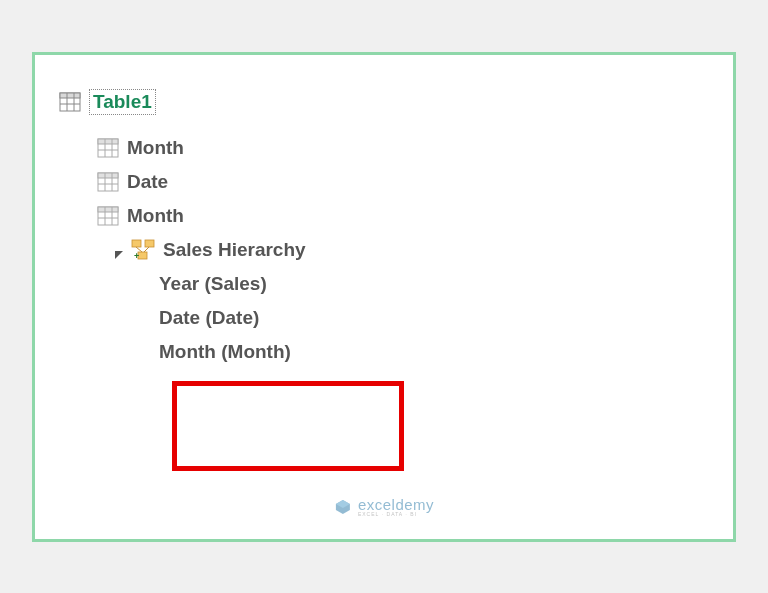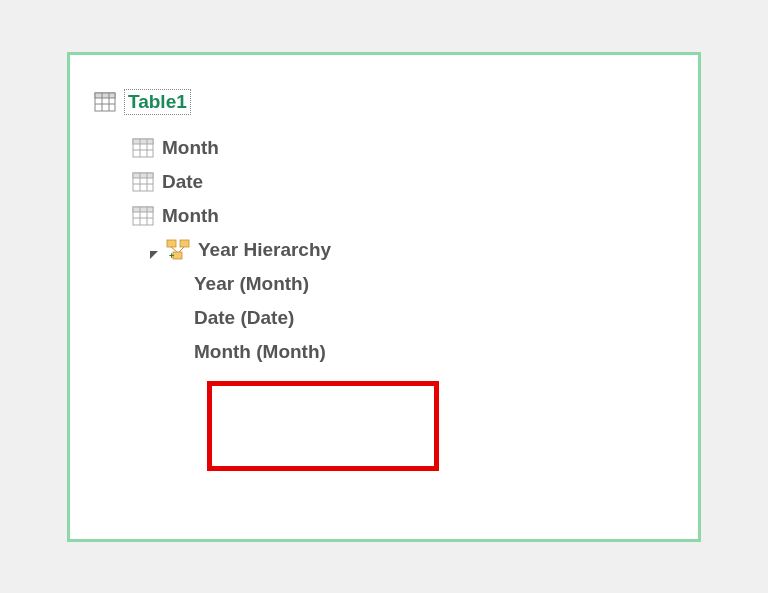--- a/index.html
+++ b/index.html
@@ -13,21 +13,21 @@
       width: 768px;
       height: 593px;
       position: relative;
       display: flex;
       align-items: center;
       justify-content: center;
     }
     .panel {
       background: #ffffff;
       border: 3px solid #8ed7a9;
-      width: 634px;
+      width: 704px;
       height: 490px;
       padding: 28px 24px;
       position: relative;
     }
     .tree-item {
       display: flex;
       align-items: center;
       padding: 6px 0;
       font-size: 19px;
       color: #555;
@@ -184,31 +184,43 @@
     <span class="icon-hierarchy">
       <svg viewBox="0 0 24 22">
         <rect x="1" y="1" width="9" height="7" fill="#f5c869" stroke="#c89030" stroke-width="0.8"></rect>
         <rect x="14" y="1" width="9" height="7" fill="#f5c869" stroke="#c89030" stroke-width="0.8"></rect>
         <rect x="7" y="13" width="9" height="7" fill="#f5c869" stroke="#c89030" stroke-width="0.8"></rect>
         <line x1="5" y1="8" x2="11" y2="13" stroke="#c89030" stroke-width="1"></line>
         <line x1="18" y1="8" x2="13" y2="13" stroke="#c89030" stroke-width="1"></line>
         <text x="3" y="20" font-size="9" fill="#2a7a2a" font-weight="bold">+</text>
       </svg>
     </span>
-    <span class="label">Year Hierarchy</span>
+    <span class="label">Sales Hierarchy</span>
   </div>
 
   <div class="tree-item child-level-3">
-    <span class="label" style="margin-left:0;">Year (Month)</span>
+    <span class="label" style="margin-left:0;">Year (Sales)</span>
   </div>
 
   <div class="tree-item child-level-3">
     <span class="label" style="margin-left:0;">Date (Date)</span>
   </div>
 
   <div class="tree-item child-level-3">
     <span class="label" style="margin-left:0;">Month (Month)</span>
   </div>
 
   <div class="highlight-box"></div>
 
+  <div class="watermark">
+    <span class="watermark-icon">
+      <svg viewBox="0 0 18 18">
+        <path d="M 9 2 L 16 6 L 16 12 L 9 16 L 2 12 L 2 6 Z" fill="#2a7aa8"></path>
+        <path d="M 9 2 L 16 6 L 9 10 L 2 6 Z" fill="#4a9ac8"></path>
+      </svg>
+    </span>
+    <span class="watermark-text">
+      <span class="watermark-main">exceldemy</span>
+      <span class="watermark-sub">EXCEL · DATA · BI</span>
+    </span>
+  </div>
 
 </div>
 
 </body></html>

